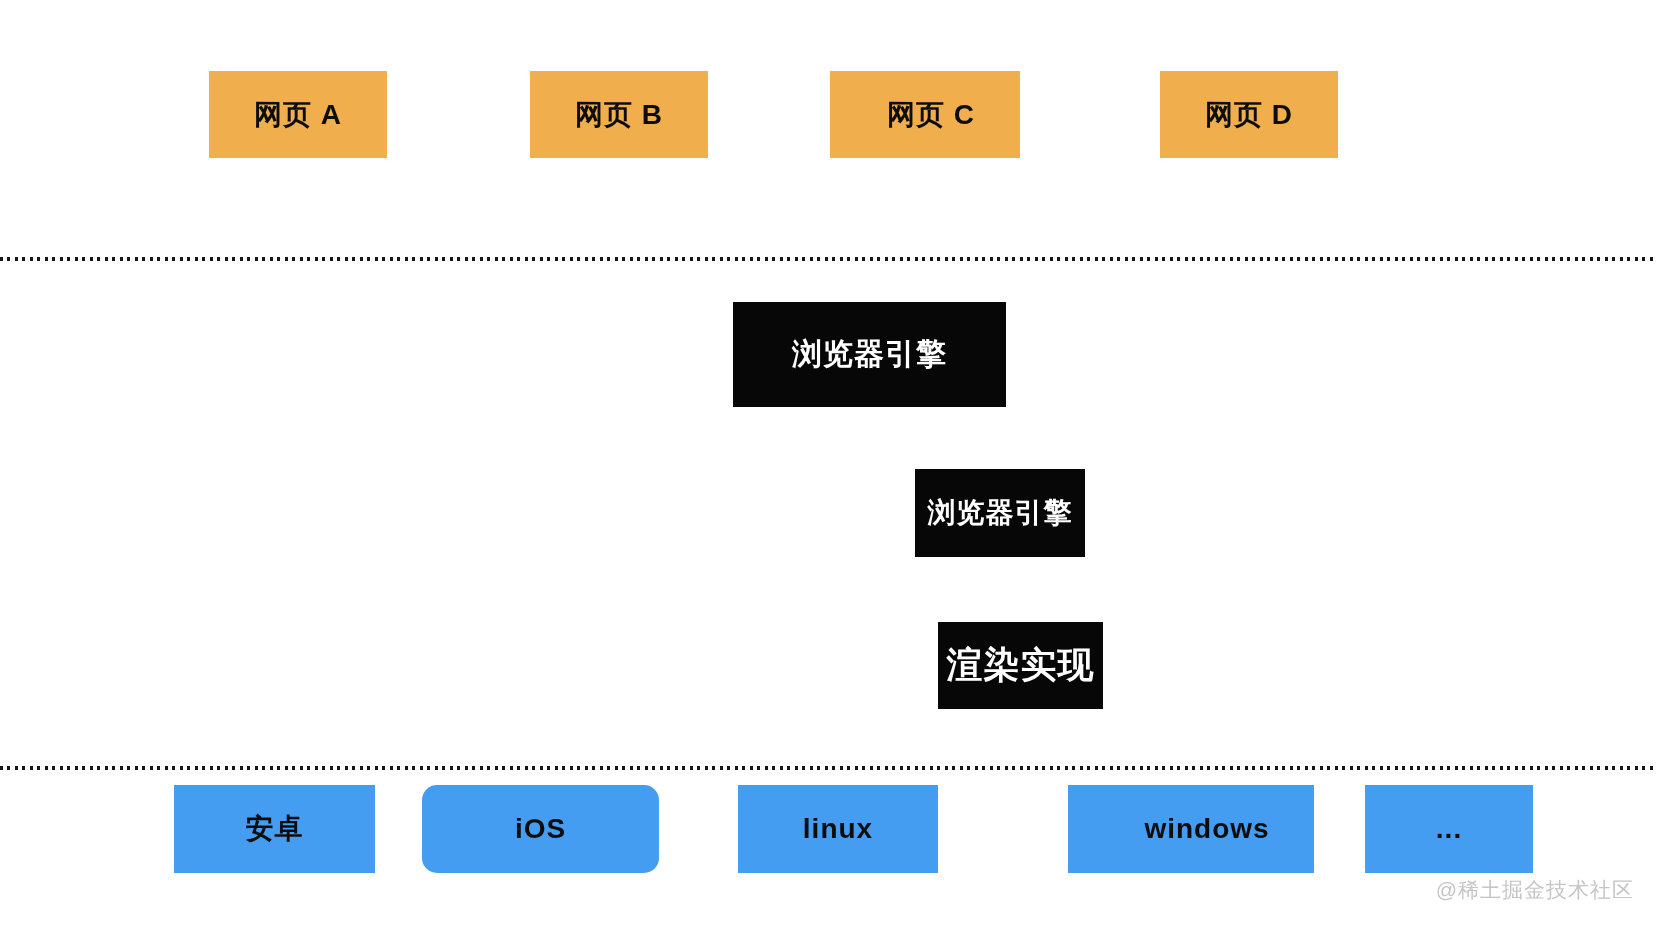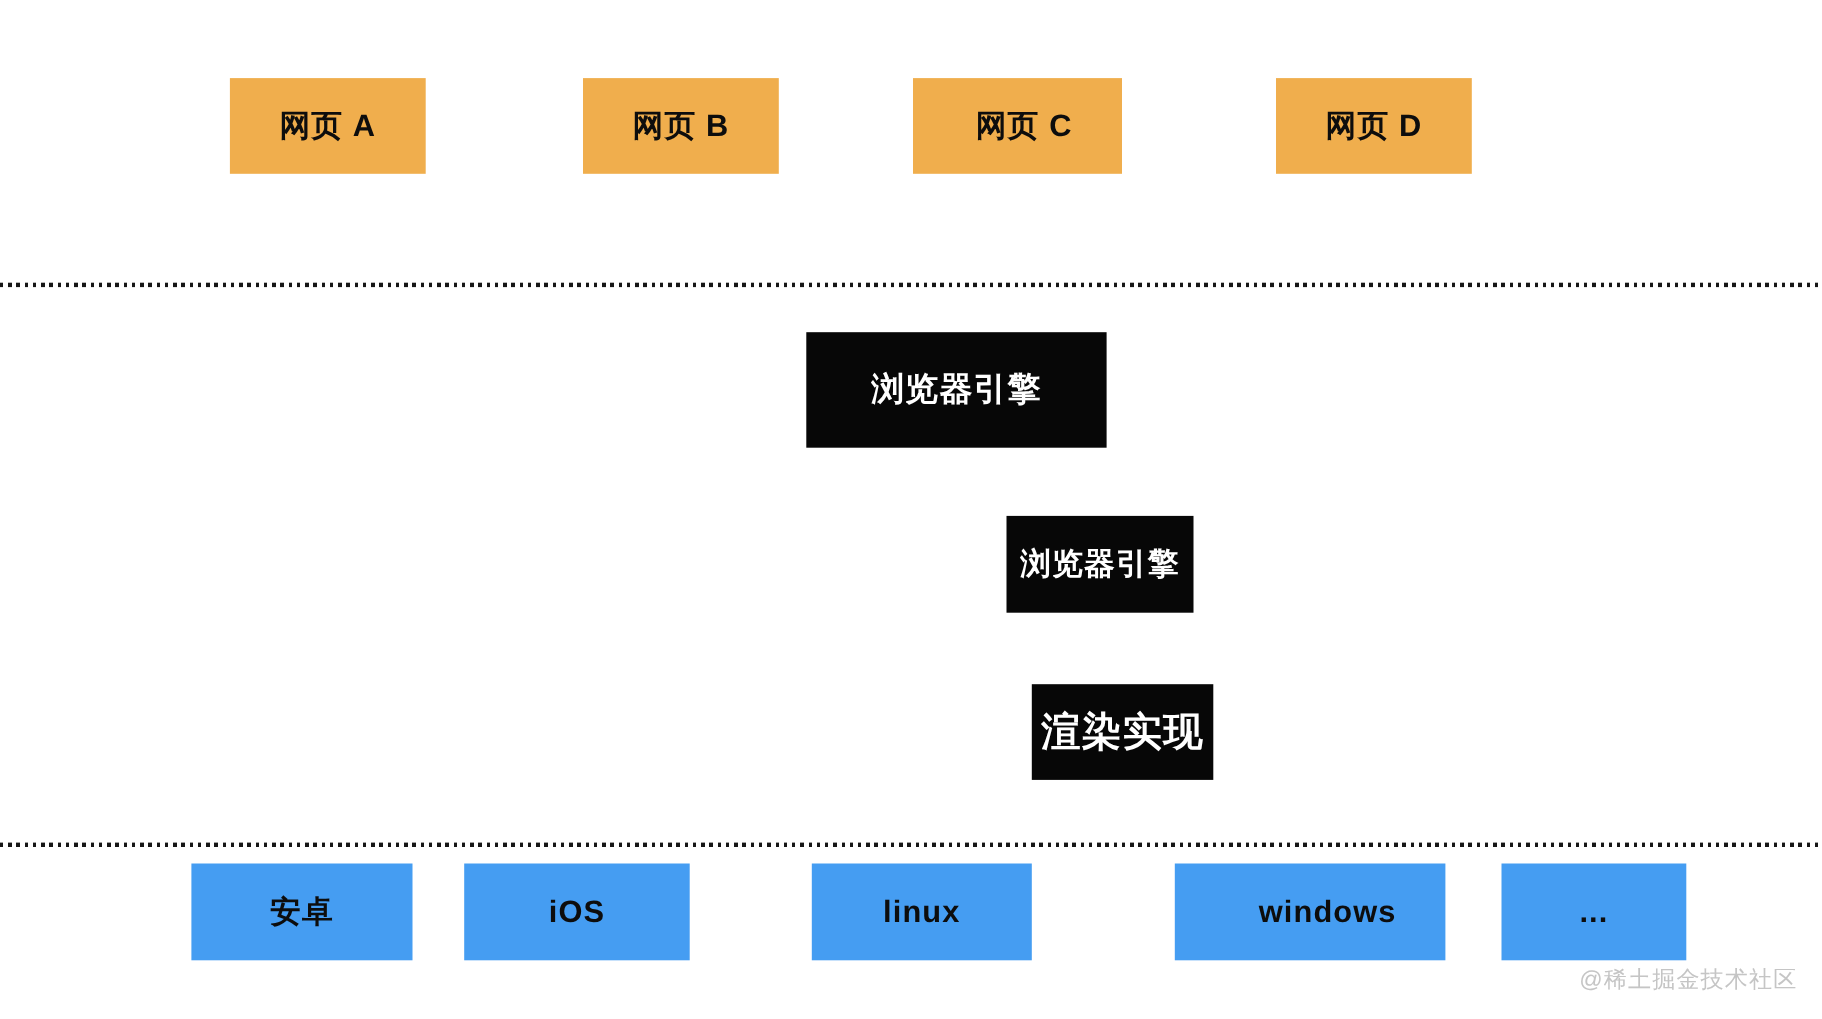--- a/index.html
+++ b/index.html
@@ -56,21 +56,21 @@
   #box-page-c { left: 830px;  width: 178px; padding-left: 12px; }
   #box-page-d { left: 1160px; width: 178px; text-align: center; }
 
   #box-browser-engine { left: 733px; top: 302px; width: 273px; height: 105px; font-size: 30px; }
   #box-js-engine      { left: 640px; top: 469px; width: 170px; height: 88px; }
   #box-render-engine  { left: 915px; top: 469px; width: 170px; height: 88px; }
   #box-dom-api        { left: 518px; top: 622px; width: 203px; height: 87px; font-size: 26px; }
   #box-render-impl    { left: 938px; top: 622px; width: 165px; height: 87px; font-size: 36px; }
 
   #box-platform-android { left: 174px;  width: 201px; }
-  #box-platform-ios     { left: 422px;  width: 205px; }
+  #box-platform-ios     { left: 422px;  width: 237px; border-radius: 15px; }
   #box-platform-linux   { left: 738px;  width: 200px; }
   #box-platform-windows { left: 1068px; width: 214px; padding-left: 32px; }
   #box-platform-more    { left: 1365px; width: 168px; }
 
   .watermark {
     position: absolute;
     top: 876px;
     right: 22px;
     font-size: 21px;
     color: var(--watermark-text, #c5c5c5);

